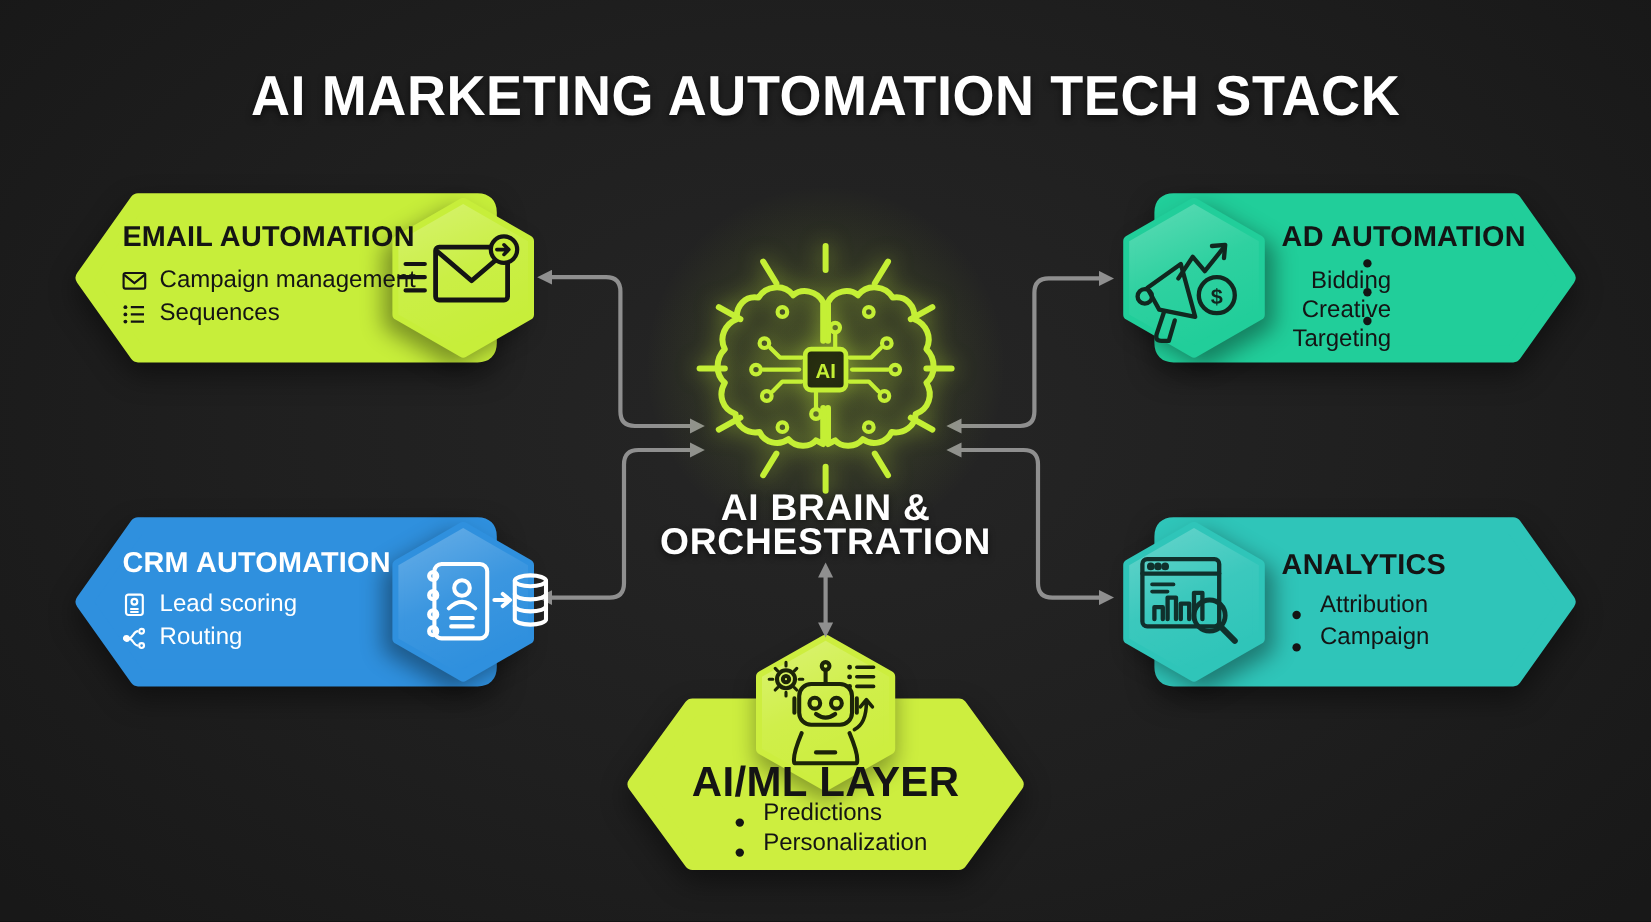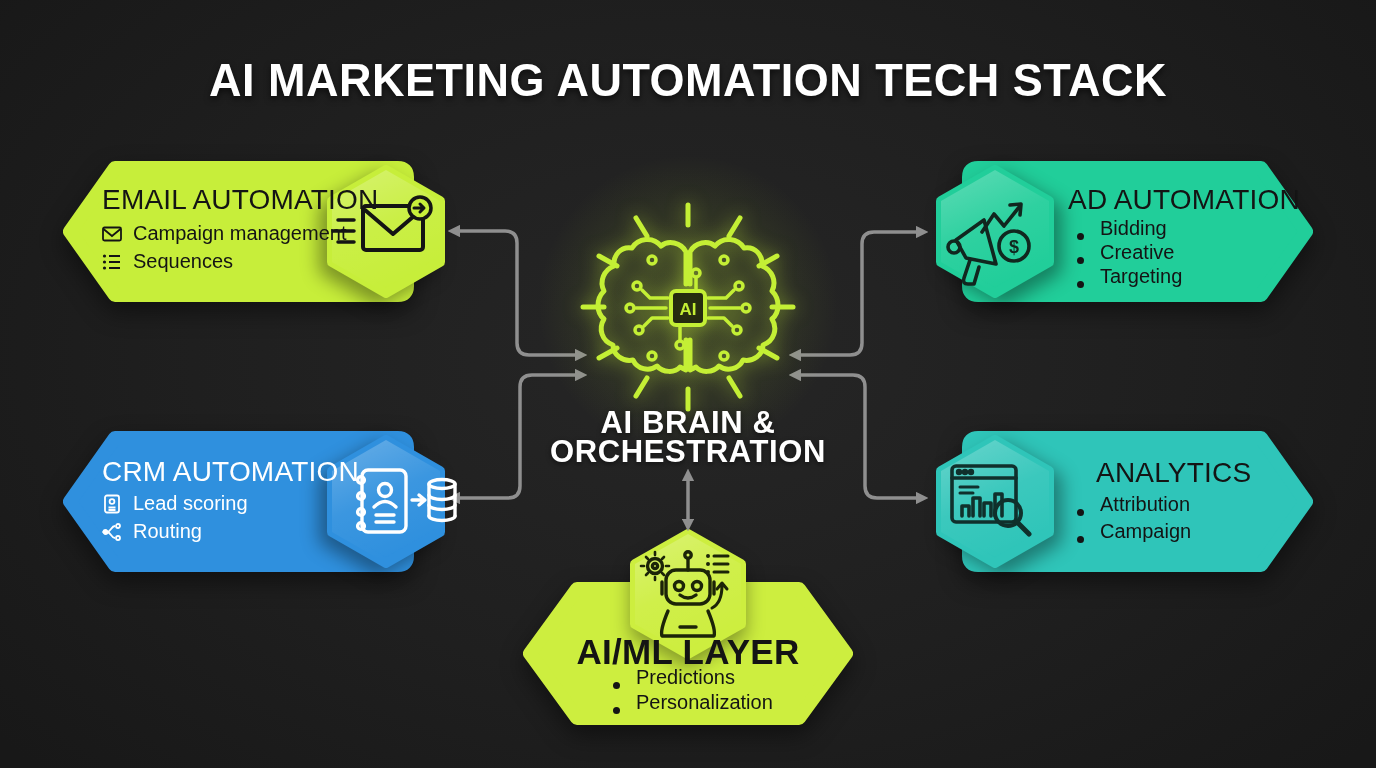--- a/index.html
+++ b/index.html
@@ -10,28 +10,28 @@
   .shadowed{filter:drop-shadow(0 10px 12px rgba(0,0,0,0.45));}
   .hex-shadow-l{filter:drop-shadow(-8px 8px 9px rgba(0,0,0,0.38));}
   .hex-shadow-r{filter:drop-shadow(8px 8px 9px rgba(0,0,0,0.38));}
   .hex-shadow-d{filter:drop-shadow(0 9px 9px rgba(0,0,0,0.35));}
   .brain-glow{filter:drop-shadow(0 0 9px rgba(199,240,55,0.55));}
 
   .page-title{position:absolute;left:0;top:54px;width:100%;text-align:center;
     color:#fff;font-size:45px;font-weight:800;letter-spacing:.5px;
     text-shadow:0 3px 6px rgba(0,0,0,.6);transform:scaleY(1.04);}
 
-  .node-title{position:absolute;font-size:28px;font-weight:400;letter-spacing:.2px;color:#141414;white-space:nowrap;}
+  .node-title{position:absolute;font-size:24px;font-weight:700;letter-spacing:.2px;color:#141414;white-space:nowrap;}
   .node-title.light{color:#ffffff;}
   .rows{position:absolute;}
   .row{display:flex;align-items:flex-end;font-size:20px;color:#141414;white-space:nowrap;}
   .row.light{color:#ffffff;}
   .row .ico{width:22px;height:22px;margin-right:10px;flex:0 0 auto;display:block;}
   .row .dot{width:7px;height:7px;border-radius:50%;background:#141414;margin-right:16px;flex:0 0 auto;}
-  .h28{height:28px;} .h24{height:24px;} .h27{height:27px;} .h25{height:25px;}
+  .h28{height:28px;} .h24{height:24px;flex-direction:column;} .h27{height:27px;} .h25{height:25px;}
 
   .center-label{position:absolute;left:0;top:408px;width:100%;text-align:center;
     color:#fff;font-size:31px;font-weight:800;letter-spacing:.6px;line-height:29px;
     text-shadow:0 2px 5px rgba(0,0,0,.5);}
   .aiml-title{position:absolute;left:0;top:632px;width:100%;text-align:center;
     color:#141414;font-size:35px;font-weight:800;letter-spacing:.3px;}
 </style>
 </head>
 <body>
 
@@ -274,21 +274,21 @@
           <path d="M6,11 C 10,11 10,5 14,5 M6,11 C 10,11 10,17 14,17 M1.5,11 h 4.5"></path>
           <circle cx="17" cy="5" r="2"></circle>
             <circle cx="17" cy="17" r="2"></circle>
             <circle cx="4.5" cy="11" r="2" fill="#ffffff"></circle>
         </g>
       </svg>
       <span>Routing</span>
     </div>
   </div>
 
-  <div class="node-title" style="left:1068px;top:457px;margin-left:28px;">ANALYTICS</div>
+  <div class="node-title" style="left:1068px;top:457px;">ANALYTICS</div>
   <div class="rows" style="left:1077px;top:489px;">
     <div class="row h27">
         <span class="dot"></span>
         <span>Attribution</span>
       </div>
     <div class="row h27">
         <span class="dot"></span>
         <span>Campaign</span>
       </div>
   </div>

